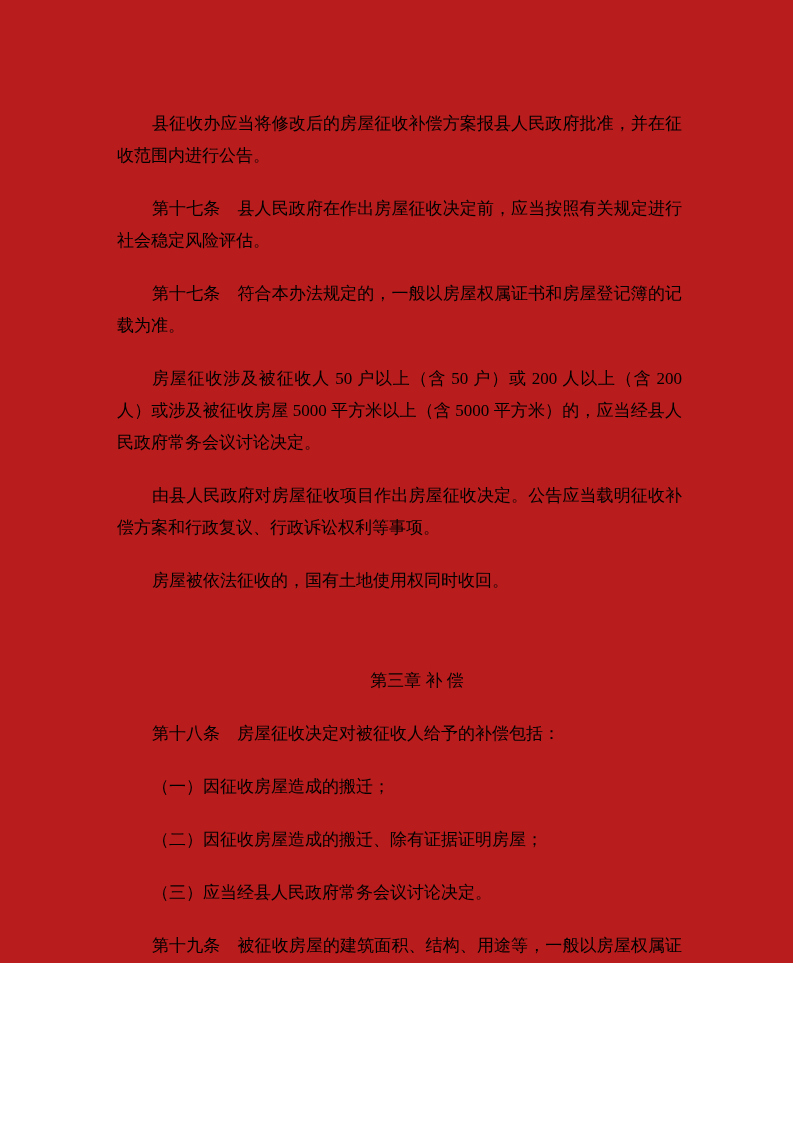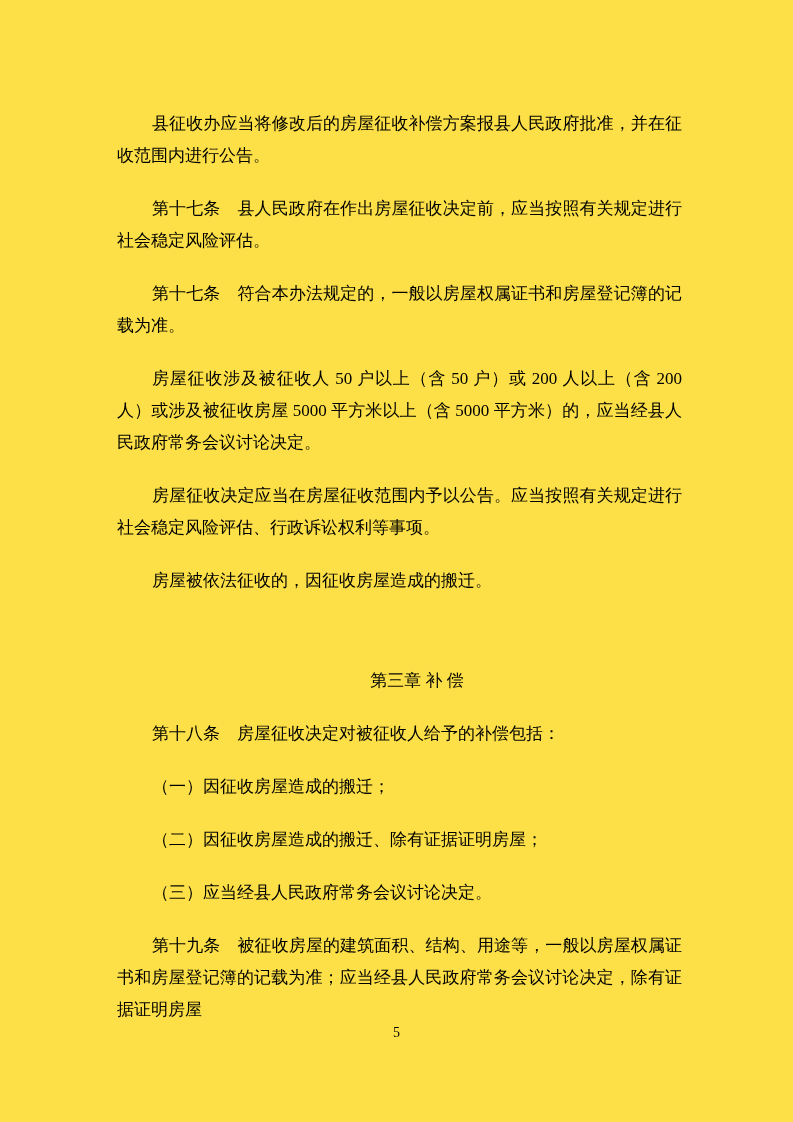--- a/index.html
+++ b/index.html
@@ -1,22 +1,22 @@
 <!DOCTYPE html>
 <html><head>
 <meta charset="utf-8">
 <style>
   * { box-sizing: border-box; }
   html, body { margin: 0; padding: 0; background: #ffffff; }
 
   .page {
     position: relative;
     width: 793px;
-    height: 1122px;
-    background: #fde047;
+    height: 963px;
+    background: #b91c1c;
     color: #000000;
     font-family: "Liberation Serif", "DejaVu Serif", serif;
     overflow: hidden;
   }
 
   .content {
     position: absolute;
     left: 117px;
     top: 108px;
     width: 565px;
@@ -51,22 +51,22 @@
 </head>
 <body>
 
 <div class="page">
 
   <div class="content">
     <p>县征收办应当将修改后的房屋征收补偿方案报县人民政府批准，并在征收范围内进行公告。</p>
     <p>第十七条　县人民政府在作出房屋征收决定前，应当按照有关规定进行社会稳定风险评估。</p>
     <p>第十七条　符合本办法规定的，一般以房屋权属证书和房屋登记簿的记载为准。</p>
     <p>房屋征收涉及被征收人 50 户以上（含 50 户）或 200 人以上（含 200 人）或涉及被征收房屋 5000 平方米以上（含 5000 平方米）的，应当经县人民政府常务会议讨论决定。</p>
-    <p>房屋征收决定应当在房屋征收范围内予以公告。应当按照有关规定进行社会稳定风险评估、行政诉讼权利等事项。</p>
-    <p>房屋被依法征收的，因征收房屋造成的搬迁。</p>
+    <p>由县人民政府对房屋征收项目作出房屋征收决定。公告应当载明征收补偿方案和行政复议、行政诉讼权利等事项。</p>
+    <p>房屋被依法征收的，国有土地使用权同时收回。</p>
     <p class="chapter-heading">第三章 补 偿</p>
     <p>第十八条　房屋征收决定对被征收人给予的补偿包括：</p>
     <p>（一）因征收房屋造成的搬迁；</p>
     <p>（二）因征收房屋造成的搬迁、除有证据证明房屋；</p>
     <p>（三）应当经县人民政府常务会议讨论决定。</p>
     <p>第十九条　被征收房屋的建筑面积、结构、用途等，一般以房屋权属证书和房屋登记簿的记载为准；应当经县人民政府常务会议讨论决定，除有证据证明房屋</p>
   </div>
 
   <div class="page-footer">5</div>
 

